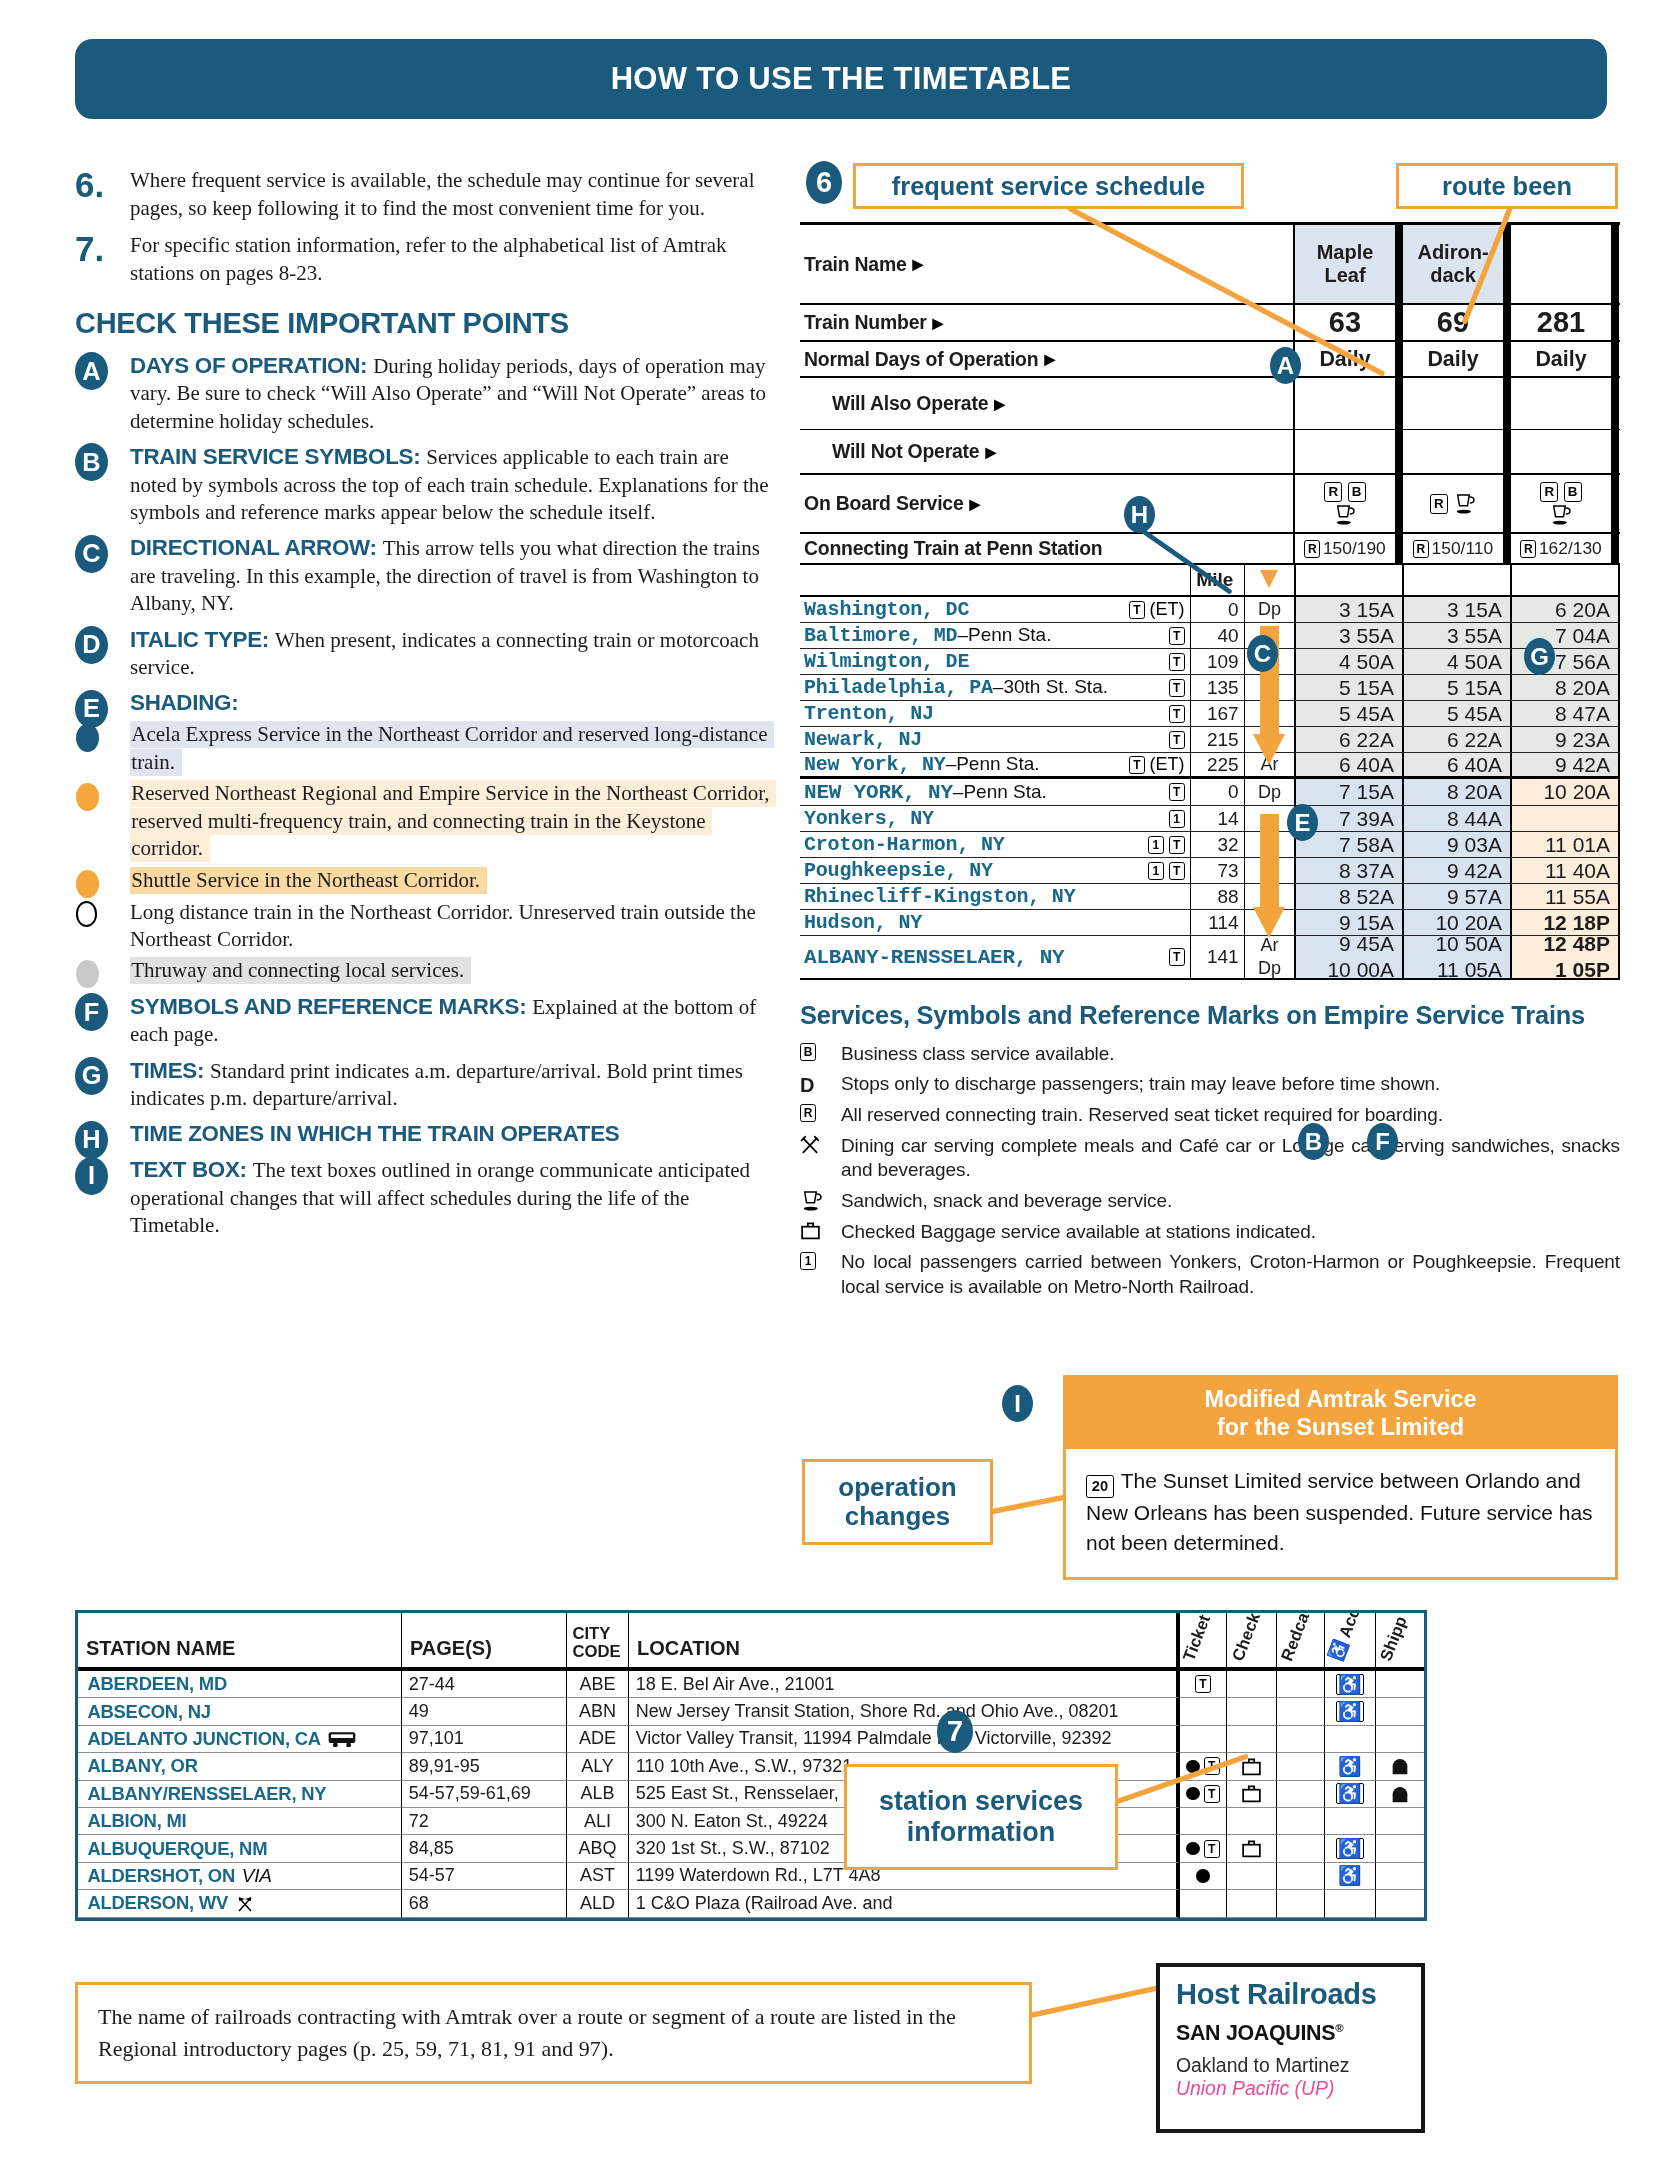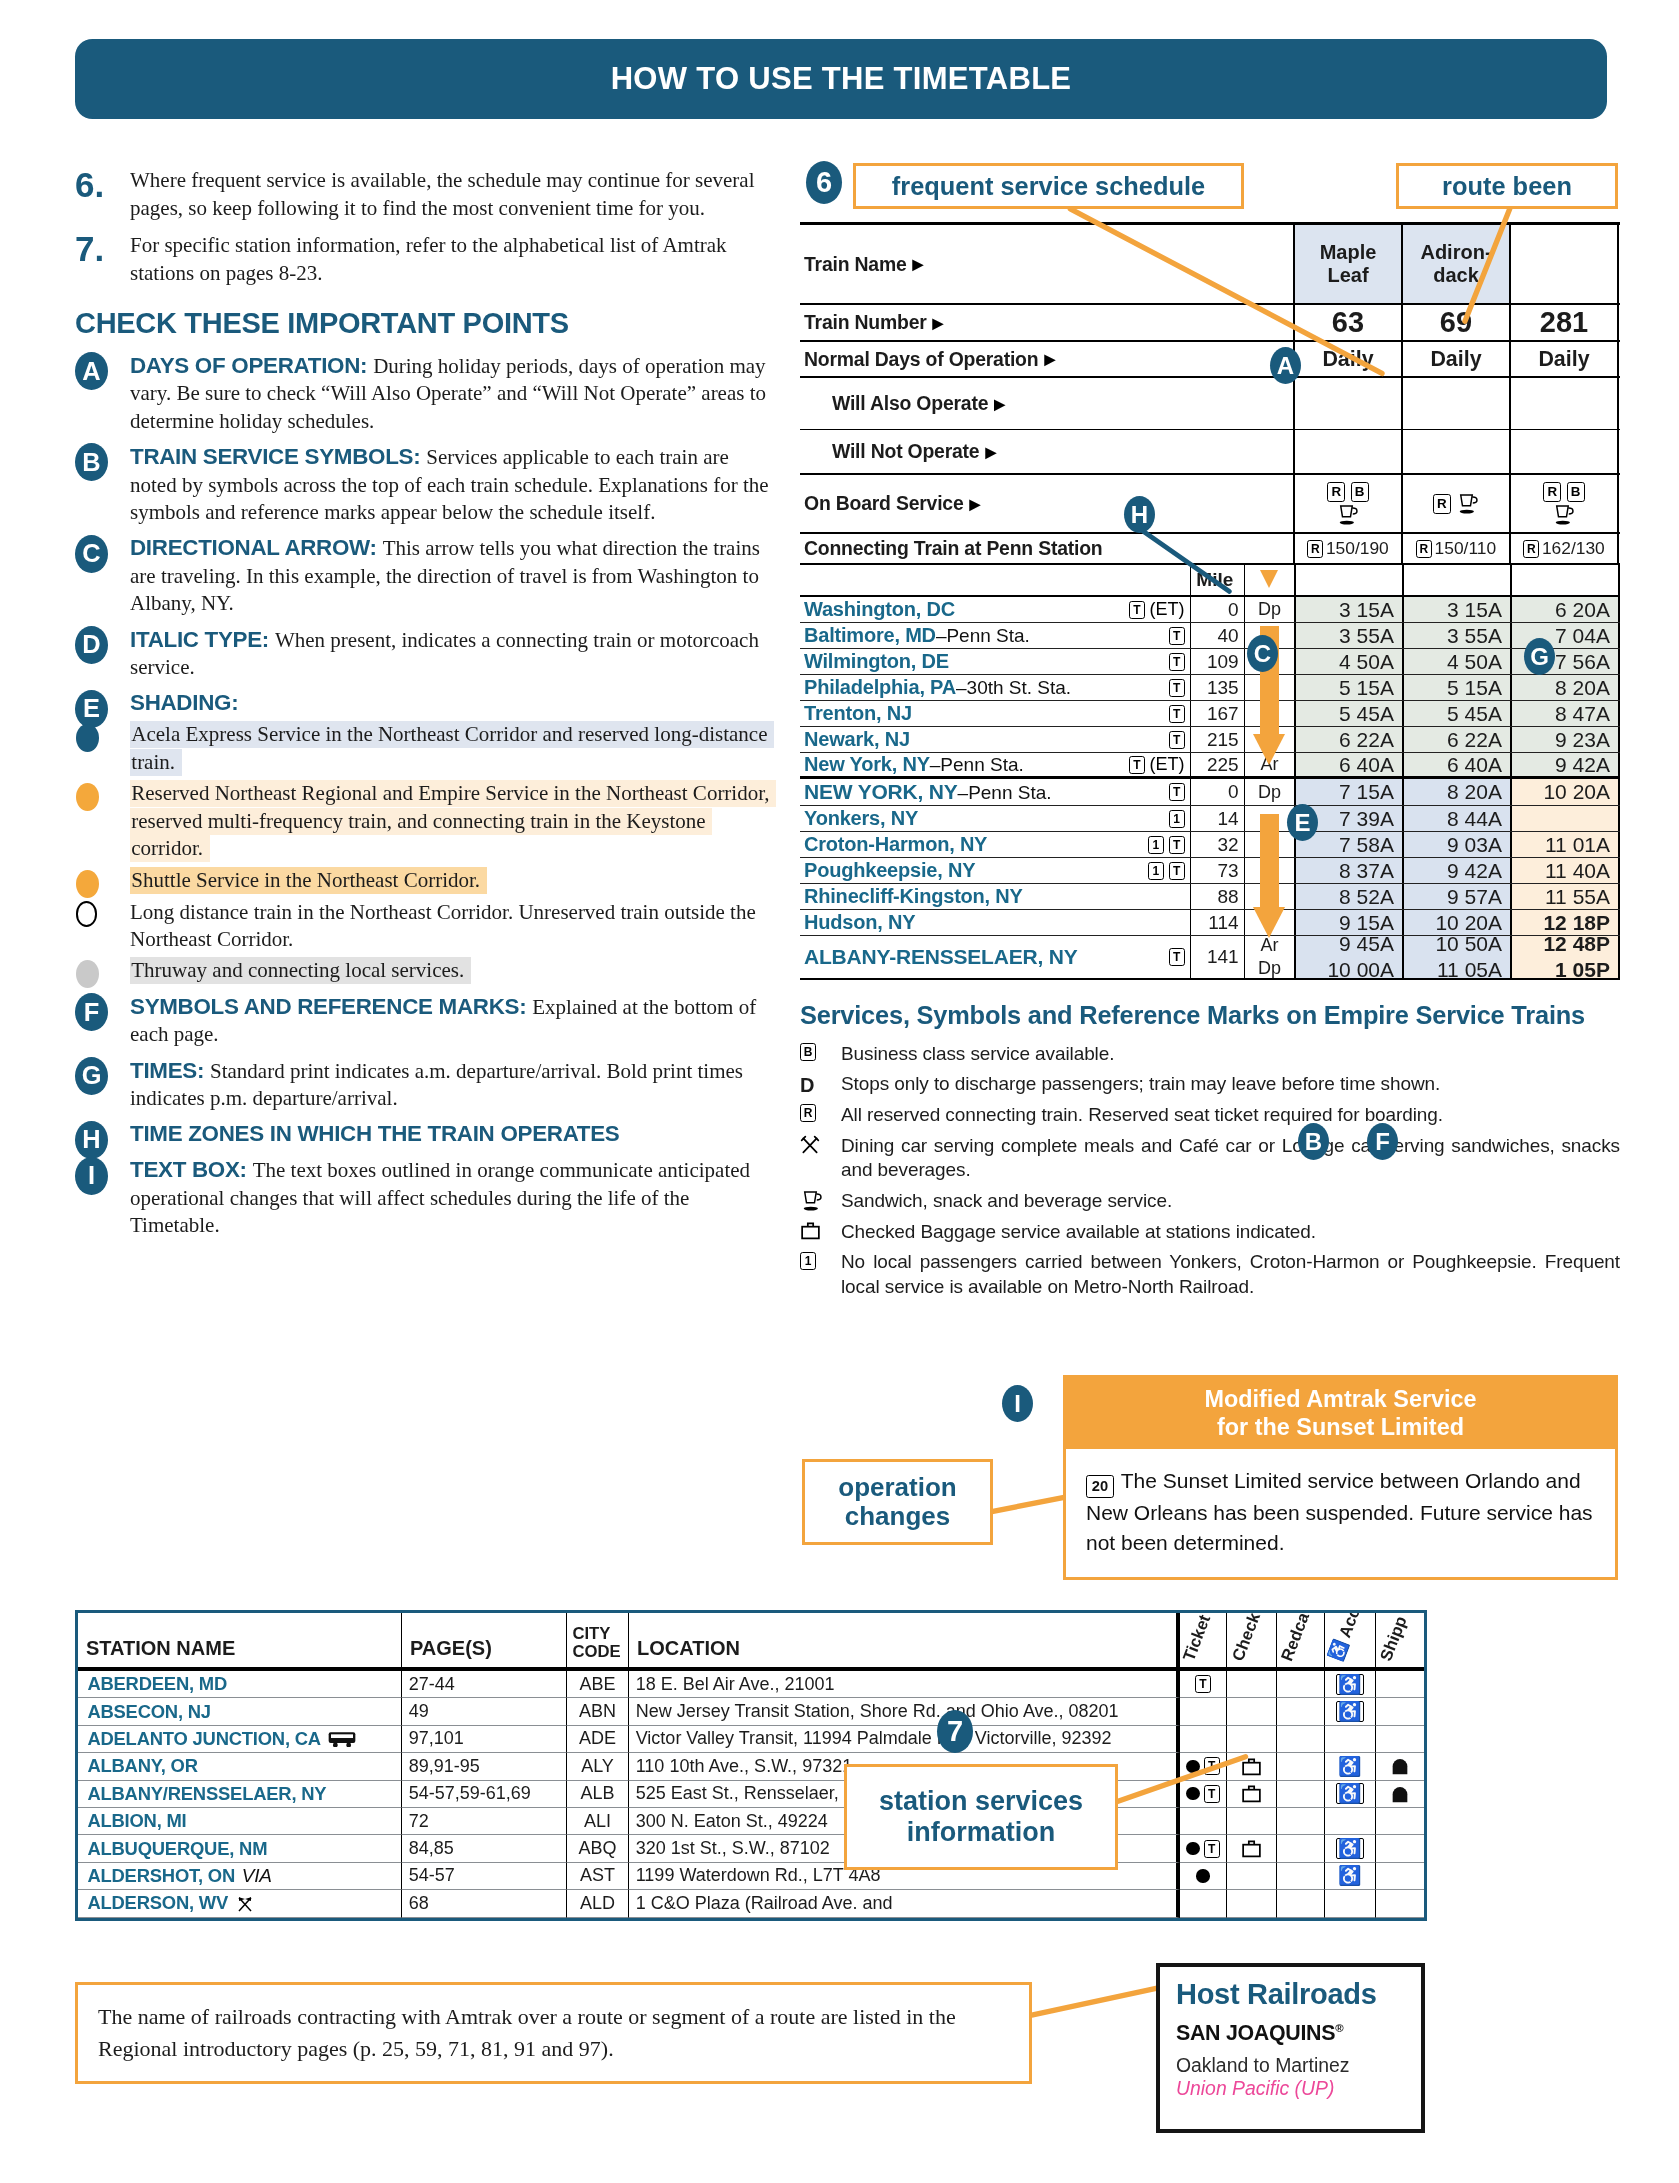--- a/index.html
+++ b/index.html
@@ -37,32 +37,32 @@
   .shade-bullet{position:absolute;left:-54px;top:2.7px;width:23px;height:28px;border-radius:50%;}
   .shade-bullet.open{background:#fff;border:2.7px solid #000;width:21.4px;height:25.4px;}
   .hl{padding:1.3px 6.7px 1.3px 1.3px;-webkit-box-decoration-break:clone;box-decoration-break:clone;}
 
   
   #schedule{position:absolute;left:800px;top:222px;width:820px;border-top:3.3px solid #000;background:#fff;}
   .srow{display:flex;width:100%;}
   .cell{height:100%;}
   .c-label{width:495px;border-right:2px solid #000;display:flex;align-items:center;
            font-weight:bold;font-size:19.4px;padding-left:4px;letter-spacing:-0.2px;}
-  .c-t{width:108px;border-right:2px solid #000000;display:flex;align-items:center;justify-content:center;text-align:center;}
+  .c-t{width:108px;border-right:8px solid #000000;display:flex;align-items:center;justify-content:center;text-align:center;}
   .c-t:last-child{width:108px;}
   .c-name{width:391px;border-right:1.3px solid #000;display:flex;align-items:center;justify-content:space-between;padding:0 5.4px 0 4px;}
   .c-mile{width:54px;border-right:1.3px solid #000;display:flex;align-items:center;justify-content:flex-end;
           padding-right:5.4px;font-size:19px;}
   .c-ad{width:51px;border-right:2px solid #000;display:flex;align-items:center;justify-content:center;font-size:18px;}
   .c-time{width:108px;border-right:2px solid #000;display:flex;align-items:center;justify-content:flex-end;
           padding-right:8px;font-size:21px;}
   .tname{font-weight:bold;font-size:20px;white-space:pre-line;line-height:1.15;}
   .tnum{font-weight:bold;font-size:29px;}
   .tdaily{font-weight:bold;font-size:21.4px;}
-  .st-name{color:var(--teal);font-weight:bold;font-size:20px;letter-spacing:-0.2px;}
+  .st-name{color:var(--teal);font-weight:bold;font-size:20px;letter-spacing:-0.2px;font-family:Liberation Mono, monospace;}
   .st-suffix{color:#111;font-weight:normal;font-size:19px;}
   .arr{font-size:14px;margin-left:6px;color:#000;}
   .bx{display:inline-flex;align-items:center;justify-content:center;width:18px;height:20px;
       border:1.7px solid #000;border-radius:2.7px;font-family:"Liberation Sans",sans-serif;
       font-weight:bold;font-size:13.4px;background:#fff;color:#000;}
   .bx.small{width:16px;height:18px;font-size:12px;border-width:1.3px;}
   .syms{display:inline-flex;align-items:center;gap:4.7px;font-size:18px;color:#000;font-weight:normal;}
   .ob-lines{display:flex;flex-direction:column;align-items:center;gap:2.7px;}
   .ob-line{display:flex;align-items:center;gap:5.4px;}
   .conn{display:flex;align-items:center;gap:2.7px;font-size:17.4px;}

